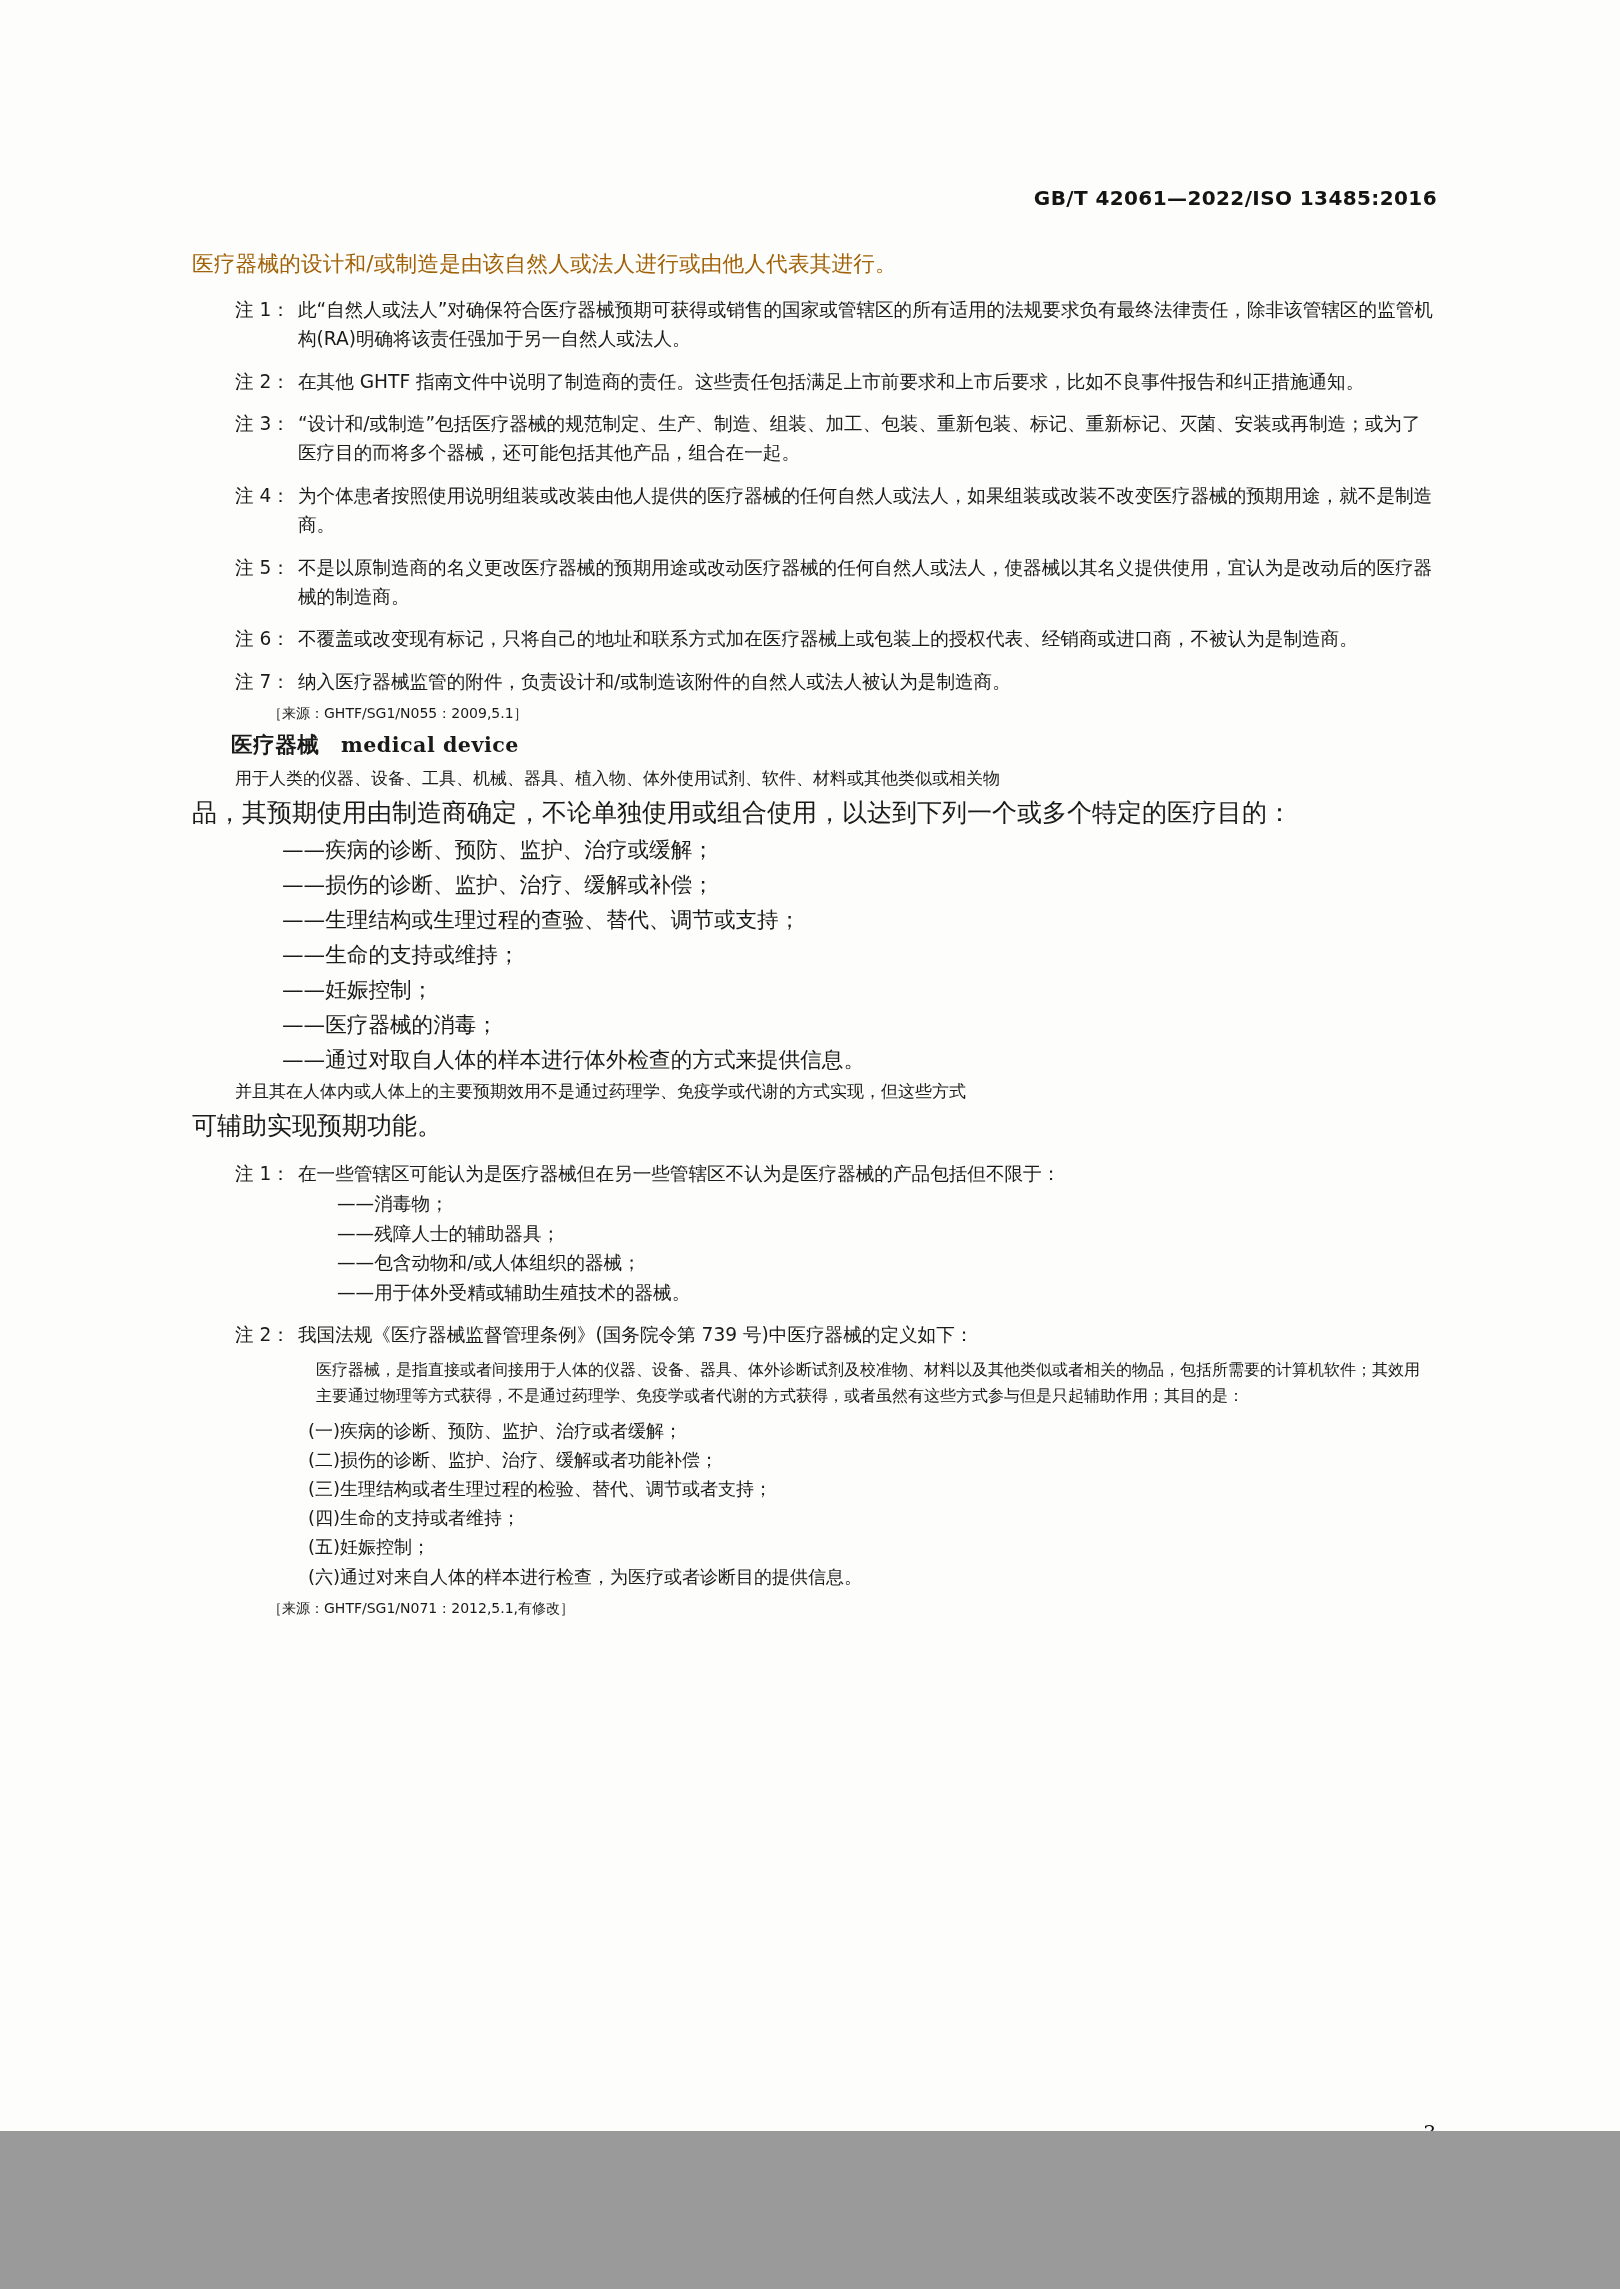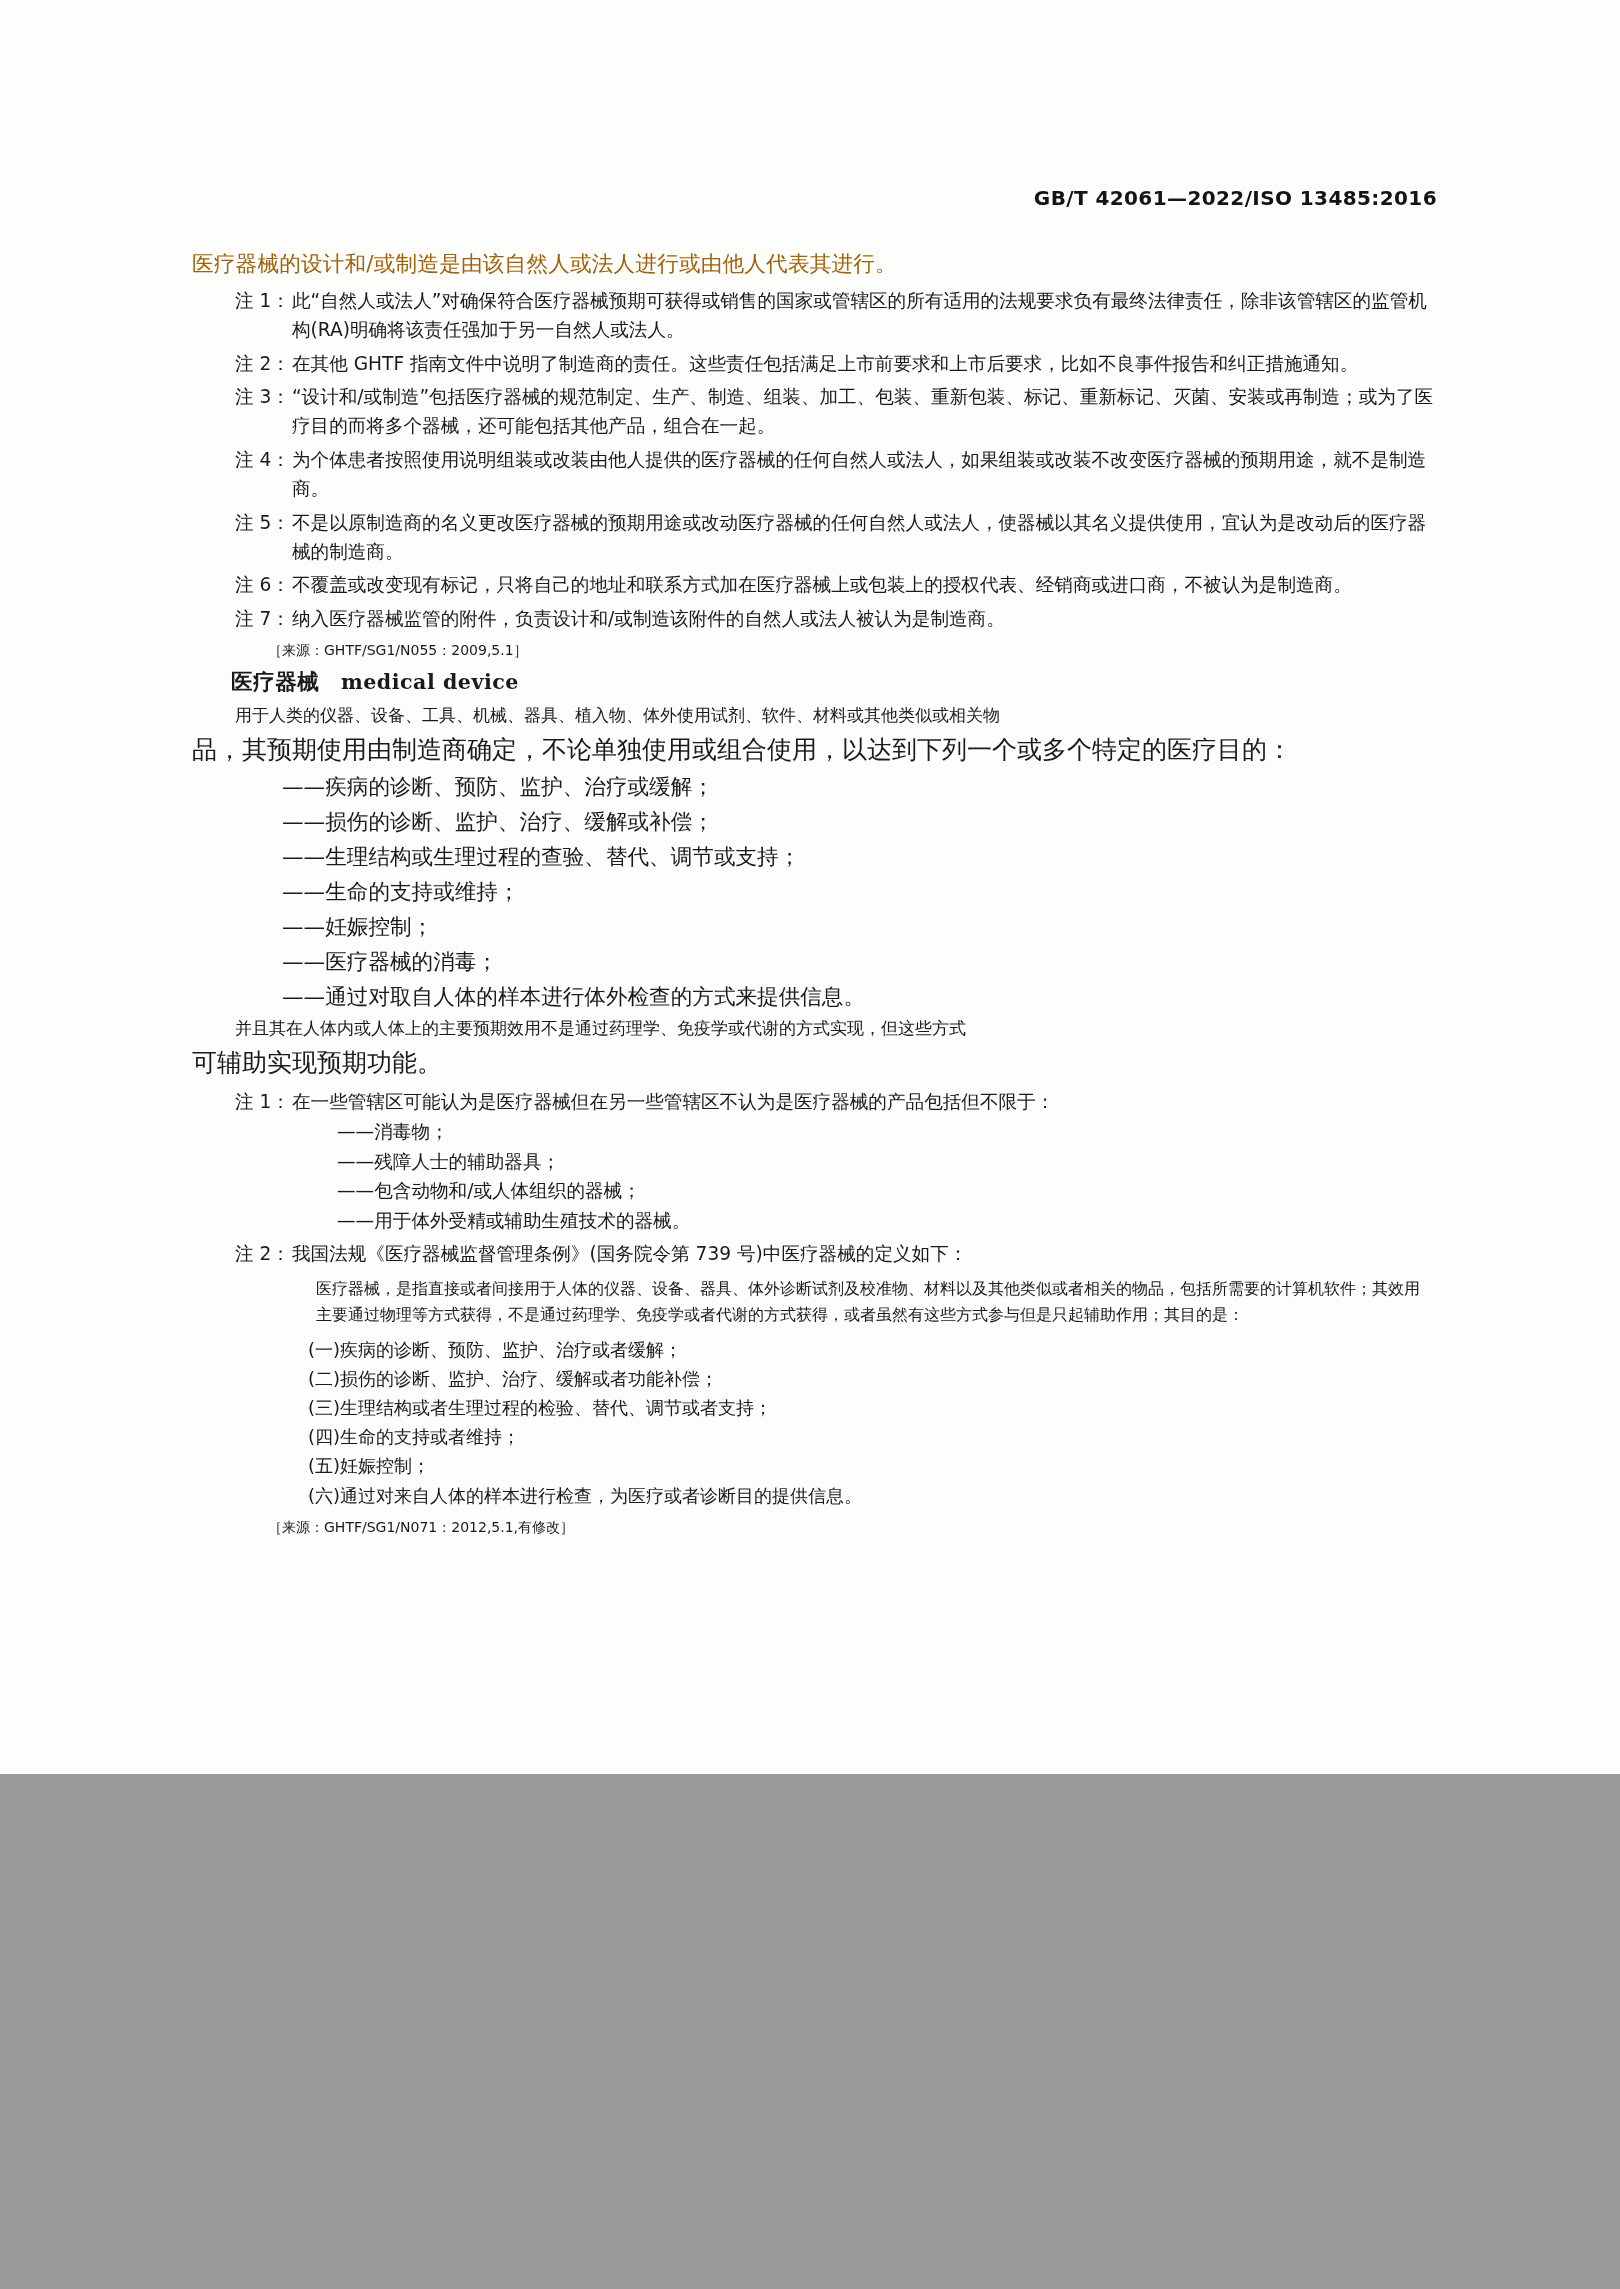--- a/index.html
+++ b/index.html
@@ -2,21 +2,21 @@
 <html><head>
 <meta charset="utf-8">
 <style>
   html, body {
     margin: 0;
     padding: 0;
     background: #9a9a9a;
   }
   .page {
     width: 1620px;
-    height: 1774px;
+    height: 2131px;
     background: #ffffff;
     position: relative;
     box-sizing: border-box;
     font-family: "DejaVu Sans", "Liberation Sans", sans-serif;
     color: #1a1a1a;
     overflow: hidden;
   }
   .sheet {
     position: absolute;
     left: 0;
@@ -47,22 +47,23 @@
     letter-spacing: 0.2px;
   }
   .p-first {
     margin: 0 0 3.9px 0;
     text-indent: 0;
   }
   .note {
     display: flex;
     font-size: 18.6px;
     line-height: 1.58;
-    margin: 4px 0 1px 0;
+    margin: 13px 0 1px 0;
     padding-left: 43px;
+    gap: 6px;
   }
   .note-label {
     flex: 0 0 auto;
     white-space: nowrap;
     padding-right: 2px;
   }
   .note-body {
     flex: 1 1 auto;
   }
   .note-sub {

